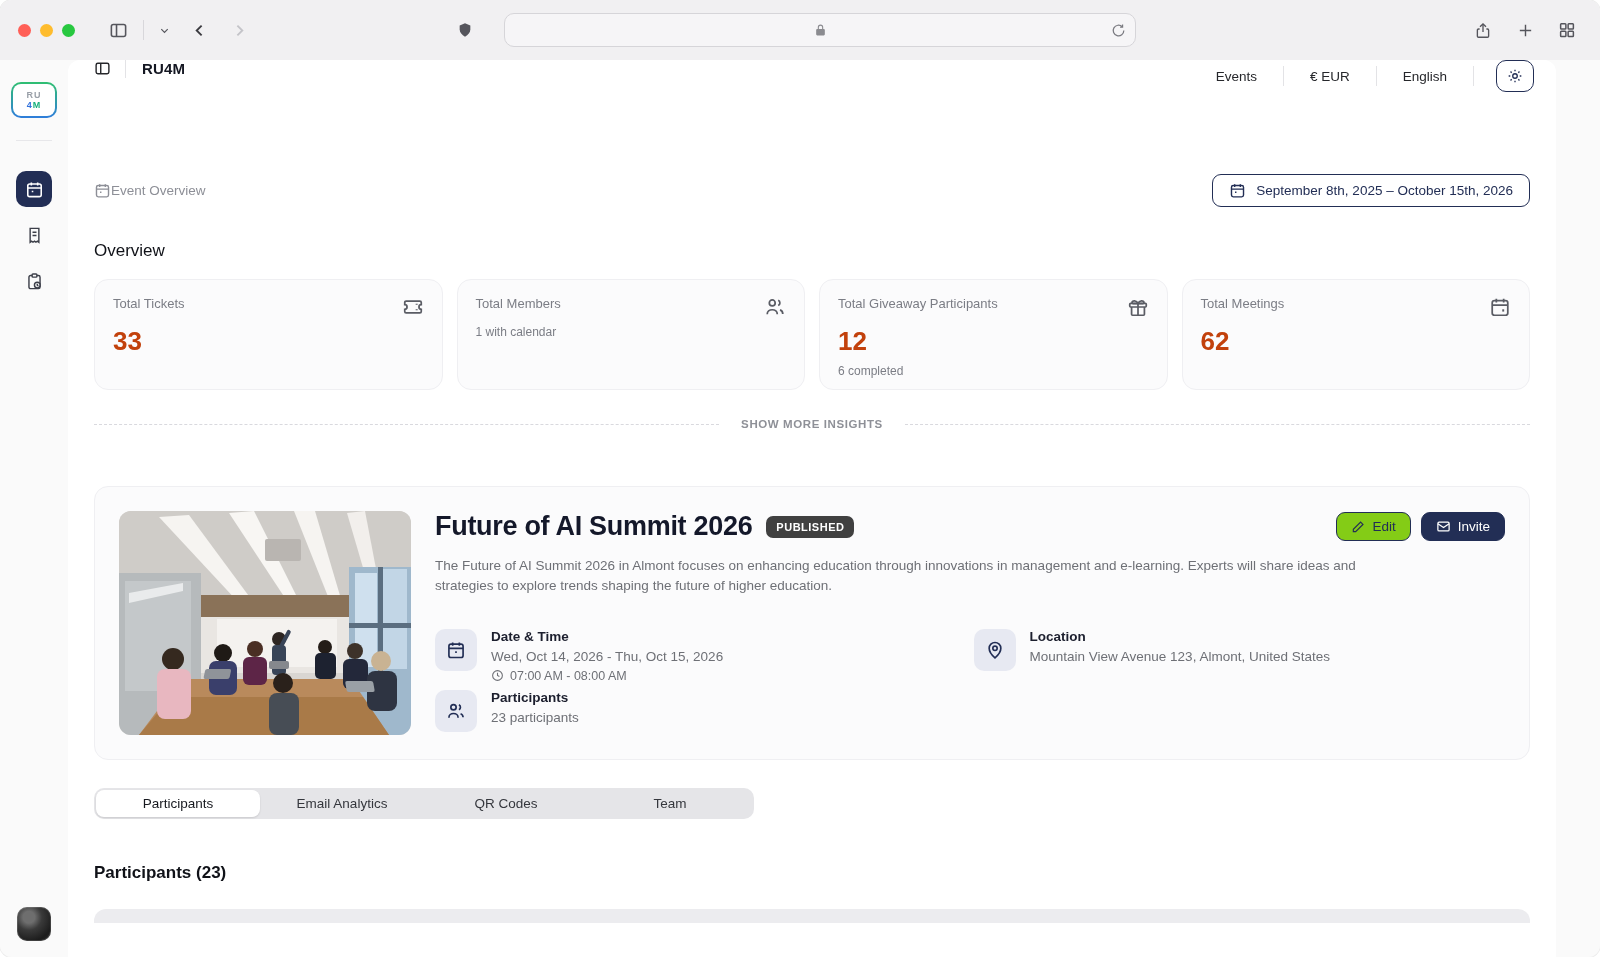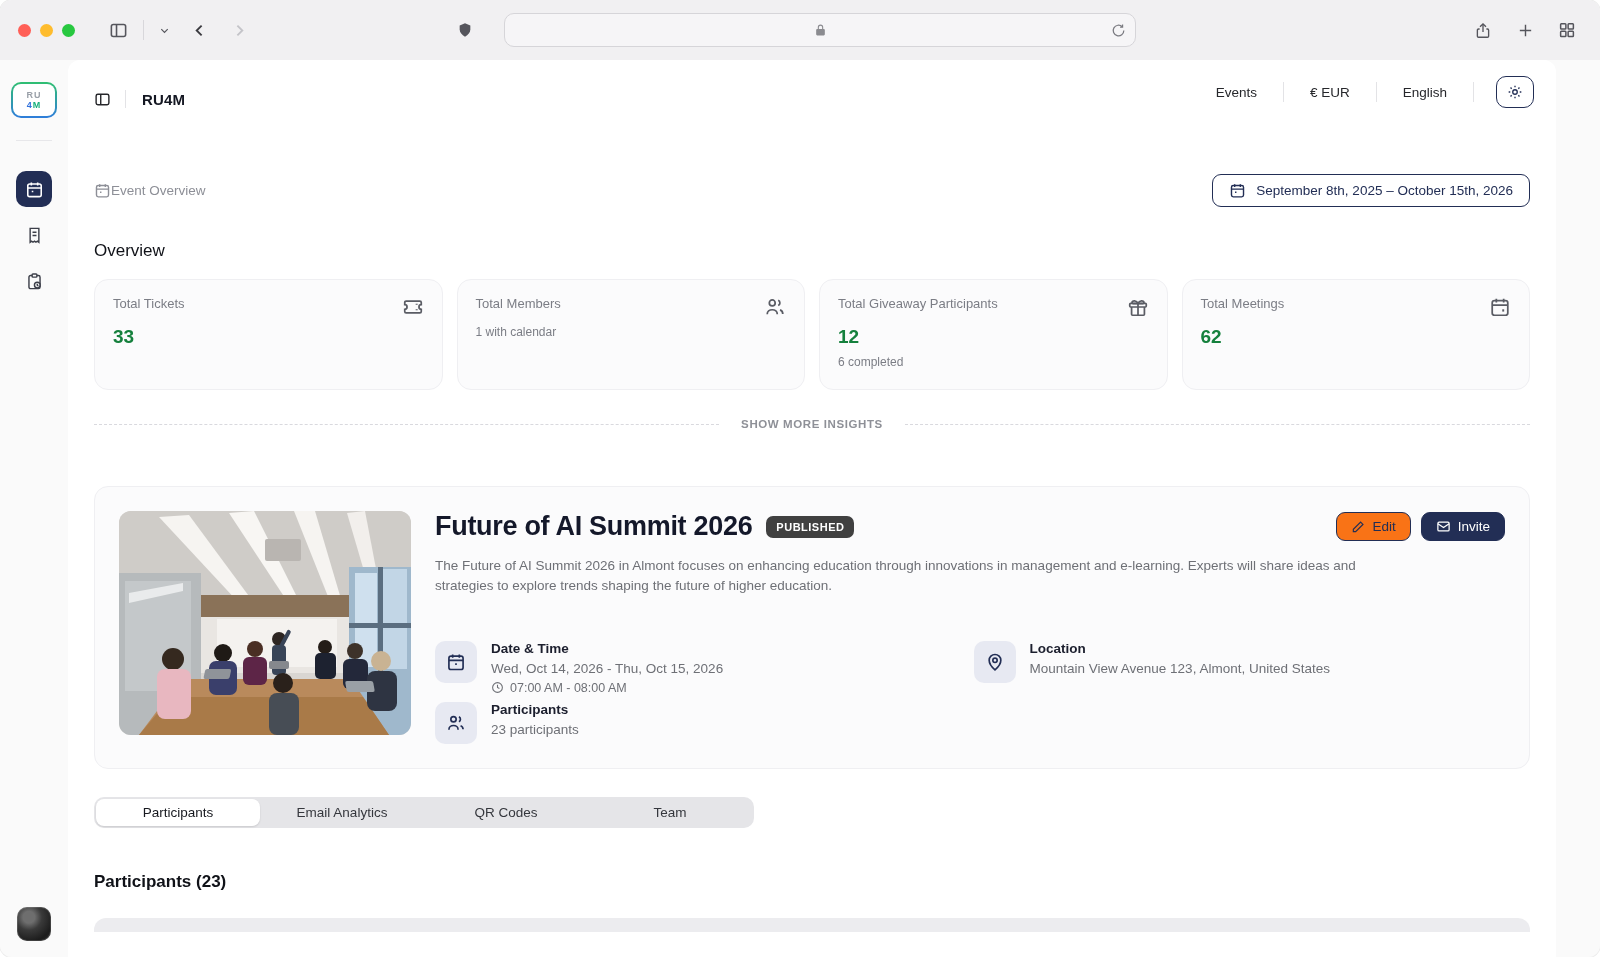--- a/index.html
+++ b/index.html
@@ -33,21 +33,21 @@
   .rail-item.active { background:#222e55; color:#ffffff; }
   .rail-spacer { flex:1; }
   .avatar { width:34px; height:34px; border-radius:10px;
             background:radial-gradient(circle at 35% 30%, #6e6e6e 0 18%, #3a3a3a 40%, #1c1c1c 75%, #2c2c2c);
             box-shadow:inset 0 0 0 1px rgba(255,255,255,.15); }
 
   .main { flex:1; background:#ffffff; border-radius:12px 12px 0 0; margin-right:44px; overflow:hidden;
           display:flex; flex-direction:column; }
 
   
-  .app-header { height:48px; display:flex; align-items:flex-end; padding:0 22px 0 26px; }
+  .app-header { height:48px; display:flex; align-items:flex-start; padding:0 22px 0 26px; }
   .hdr-icon { color:#26272b; display:flex; align-items:center; margin-right:14px; cursor:pointer; }
   .hdr-sep { width:1px; height:18px; background:#e3e3e6; margin-right:16px; }
   .logo-text { font-size:15px; font-weight:bold; color:#141722; letter-spacing:.2px; }
   .hdr-right { margin-left:auto; display:flex; align-items:center; }
   .hdr-link { font-size:13.5px; color:#26272b; padding:0 26px; cursor:pointer; }
   .hdr-vsep { width:1px; height:20px; background:#e3e3e6; }
   .theme-btn { width:38px; height:32px; border:1px solid #222e55; border-radius:10px; background:#fff;
                color:#222e55; display:flex; align-items:center; justify-content:center; margin-left:22px; cursor:pointer; }
 
   
@@ -57,42 +57,42 @@
   .daterange { margin-left:auto; display:flex; align-items:center; gap:10px; border:1px solid #222e55; border-radius:9px;
                padding:7px 16px; color:#222e55; font-size:13.5px; background:#fff; cursor:pointer; }
 
   .section-title { font-size:17px; font-weight:normal; color:#101218; margin-top:34px; }
 
   .stats { display:flex; gap:14px; margin-top:18px; }
   .stat-card { flex:1; background:#fbfbfc; border:1px solid #efeff2; border-radius:14px; padding:16px 18px; height:111px; }
   .stat-top { display:flex; align-items:flex-start; }
   .stat-label { font-size:13px; color:#7b7d85; flex:1; padding-right:6px; }
   .stat-icon { color:#5a5c64; flex:0 0 auto; }
-  .stat-value { font-size:19px; font-weight:bold; color:#15803d; margin-top:8px; }
+  .stat-value { font-size:26px; font-weight:bold; color:#c2410c; margin-top:8px; }
   .stat-sub { font-size:12px; color:#7b7d85; margin-top:7px; min-height:14px; }
 
   .insights-row { display:flex; align-items:center; gap:22px; margin-top:28px; }
   .dash { flex:1; border-top:1px dashed #d9d9de; }
   .insights-label { font-size:11.5px; font-weight:bold; letter-spacing:.6px; color:#8e9097; cursor:pointer; }
 
   
   .event-card { margin-top:56px; background:#fbfbfc; border:1px solid #efeff2; border-radius:14px; padding:24px; display:flex; gap:24px; }
   .event-photo { width:292px; height:224px; border-radius:12px; overflow:hidden; flex:0 0 292px; }
   .event-body { flex:1; min-width:0; }
   .event-titlerow { display:flex; align-items:center; gap:14px; }
   .event-title { font-size:27px; font-weight:bold; color:#14182a; letter-spacing:-.3px; }
   .status-badge { background:#404040; color:#fff; font-size:11px; font-weight:bold; letter-spacing:.5px;
                   border-radius:7px; padding:5px 10px; }
   .event-actions { margin-left:auto; display:flex; gap:10px; }
   .btn { display:flex; align-items:center; gap:7px; font-size:13.5px; border-radius:9px; padding:6px 14px; cursor:pointer; }
-  .btn-outline { border:1px solid #222e55; color:#222e55; background:#f97316; }
+  .btn-outline { border:1px solid #222e55; color:#222e55; background:#84cc16; }
   .btn-solid { background:#222e55; color:#fff; border:1px solid #222e55; }
   .event-desc { margin-top:14px; font-size:13.5px; line-height:1.5; color:#6e7076; max-width:930px; }
 
-  .detail-grid { margin-top:44px; display:grid; grid-template-columns: 1fr 1fr; row-gap:22px; column-gap:40px;gap:7px; }
+  .detail-grid { margin-top:32px; display:grid; grid-template-columns: 1fr 1fr; row-gap:22px; column-gap:40px;gap:7px; }
   .detail { display:flex; gap:14px; }
   .detail-chip { width:42px; height:42px; border-radius:10px; background:#e7e9f2; color:#222e55;
                  display:flex; align-items:center; justify-content:center; flex:0 0 42px; }
   .detail-label { font-size:13.5px; font-weight:bold; color:#1c1f2e; }
   .detail-value { font-size:13.5px; color:#6e7076; margin-top:5px; }
   .detail-time { font-size:12.5px; color:#6e7076; margin-top:5px; display:flex; align-items:center; gap:6px; }
 
   
   .tabs { margin-top:28px; width:660px; background:#e5e5e8; border-radius:10px; padding:2px; display:flex; }
   .tab { flex:1; text-align:center; font-size:13.5px; color:#35373d; padding:6px 0; border-radius:8px; cursor:pointer; }

